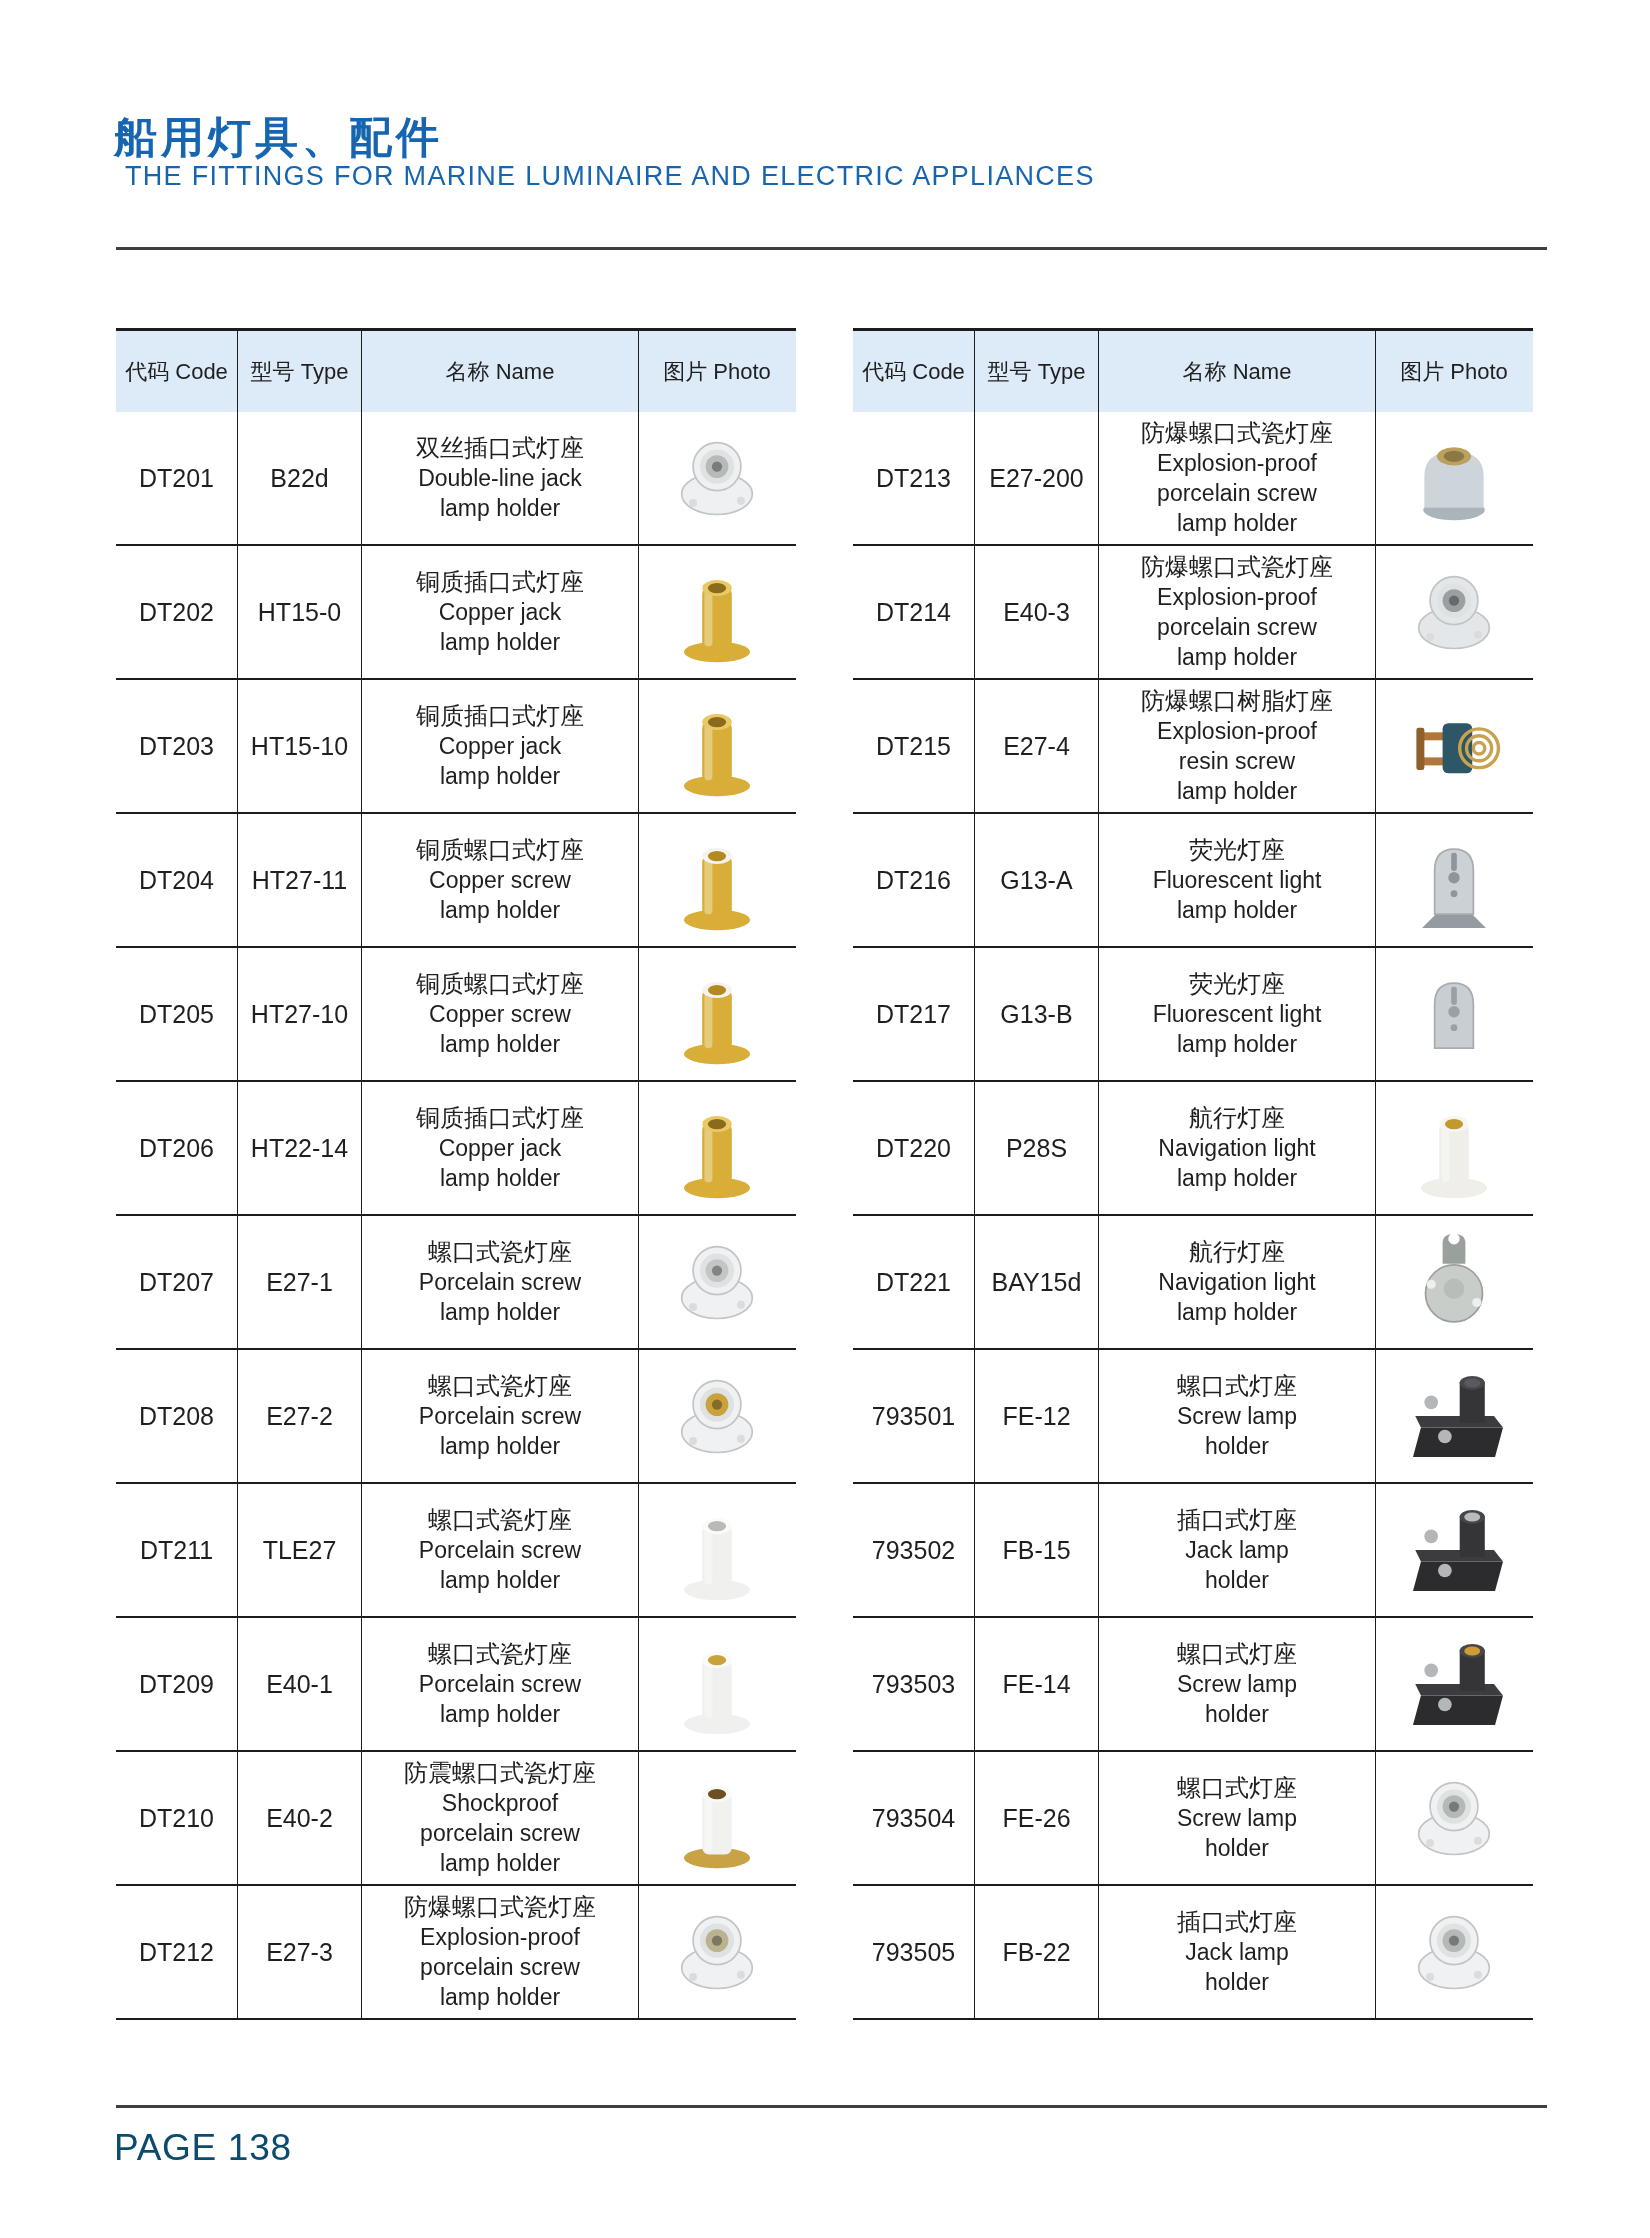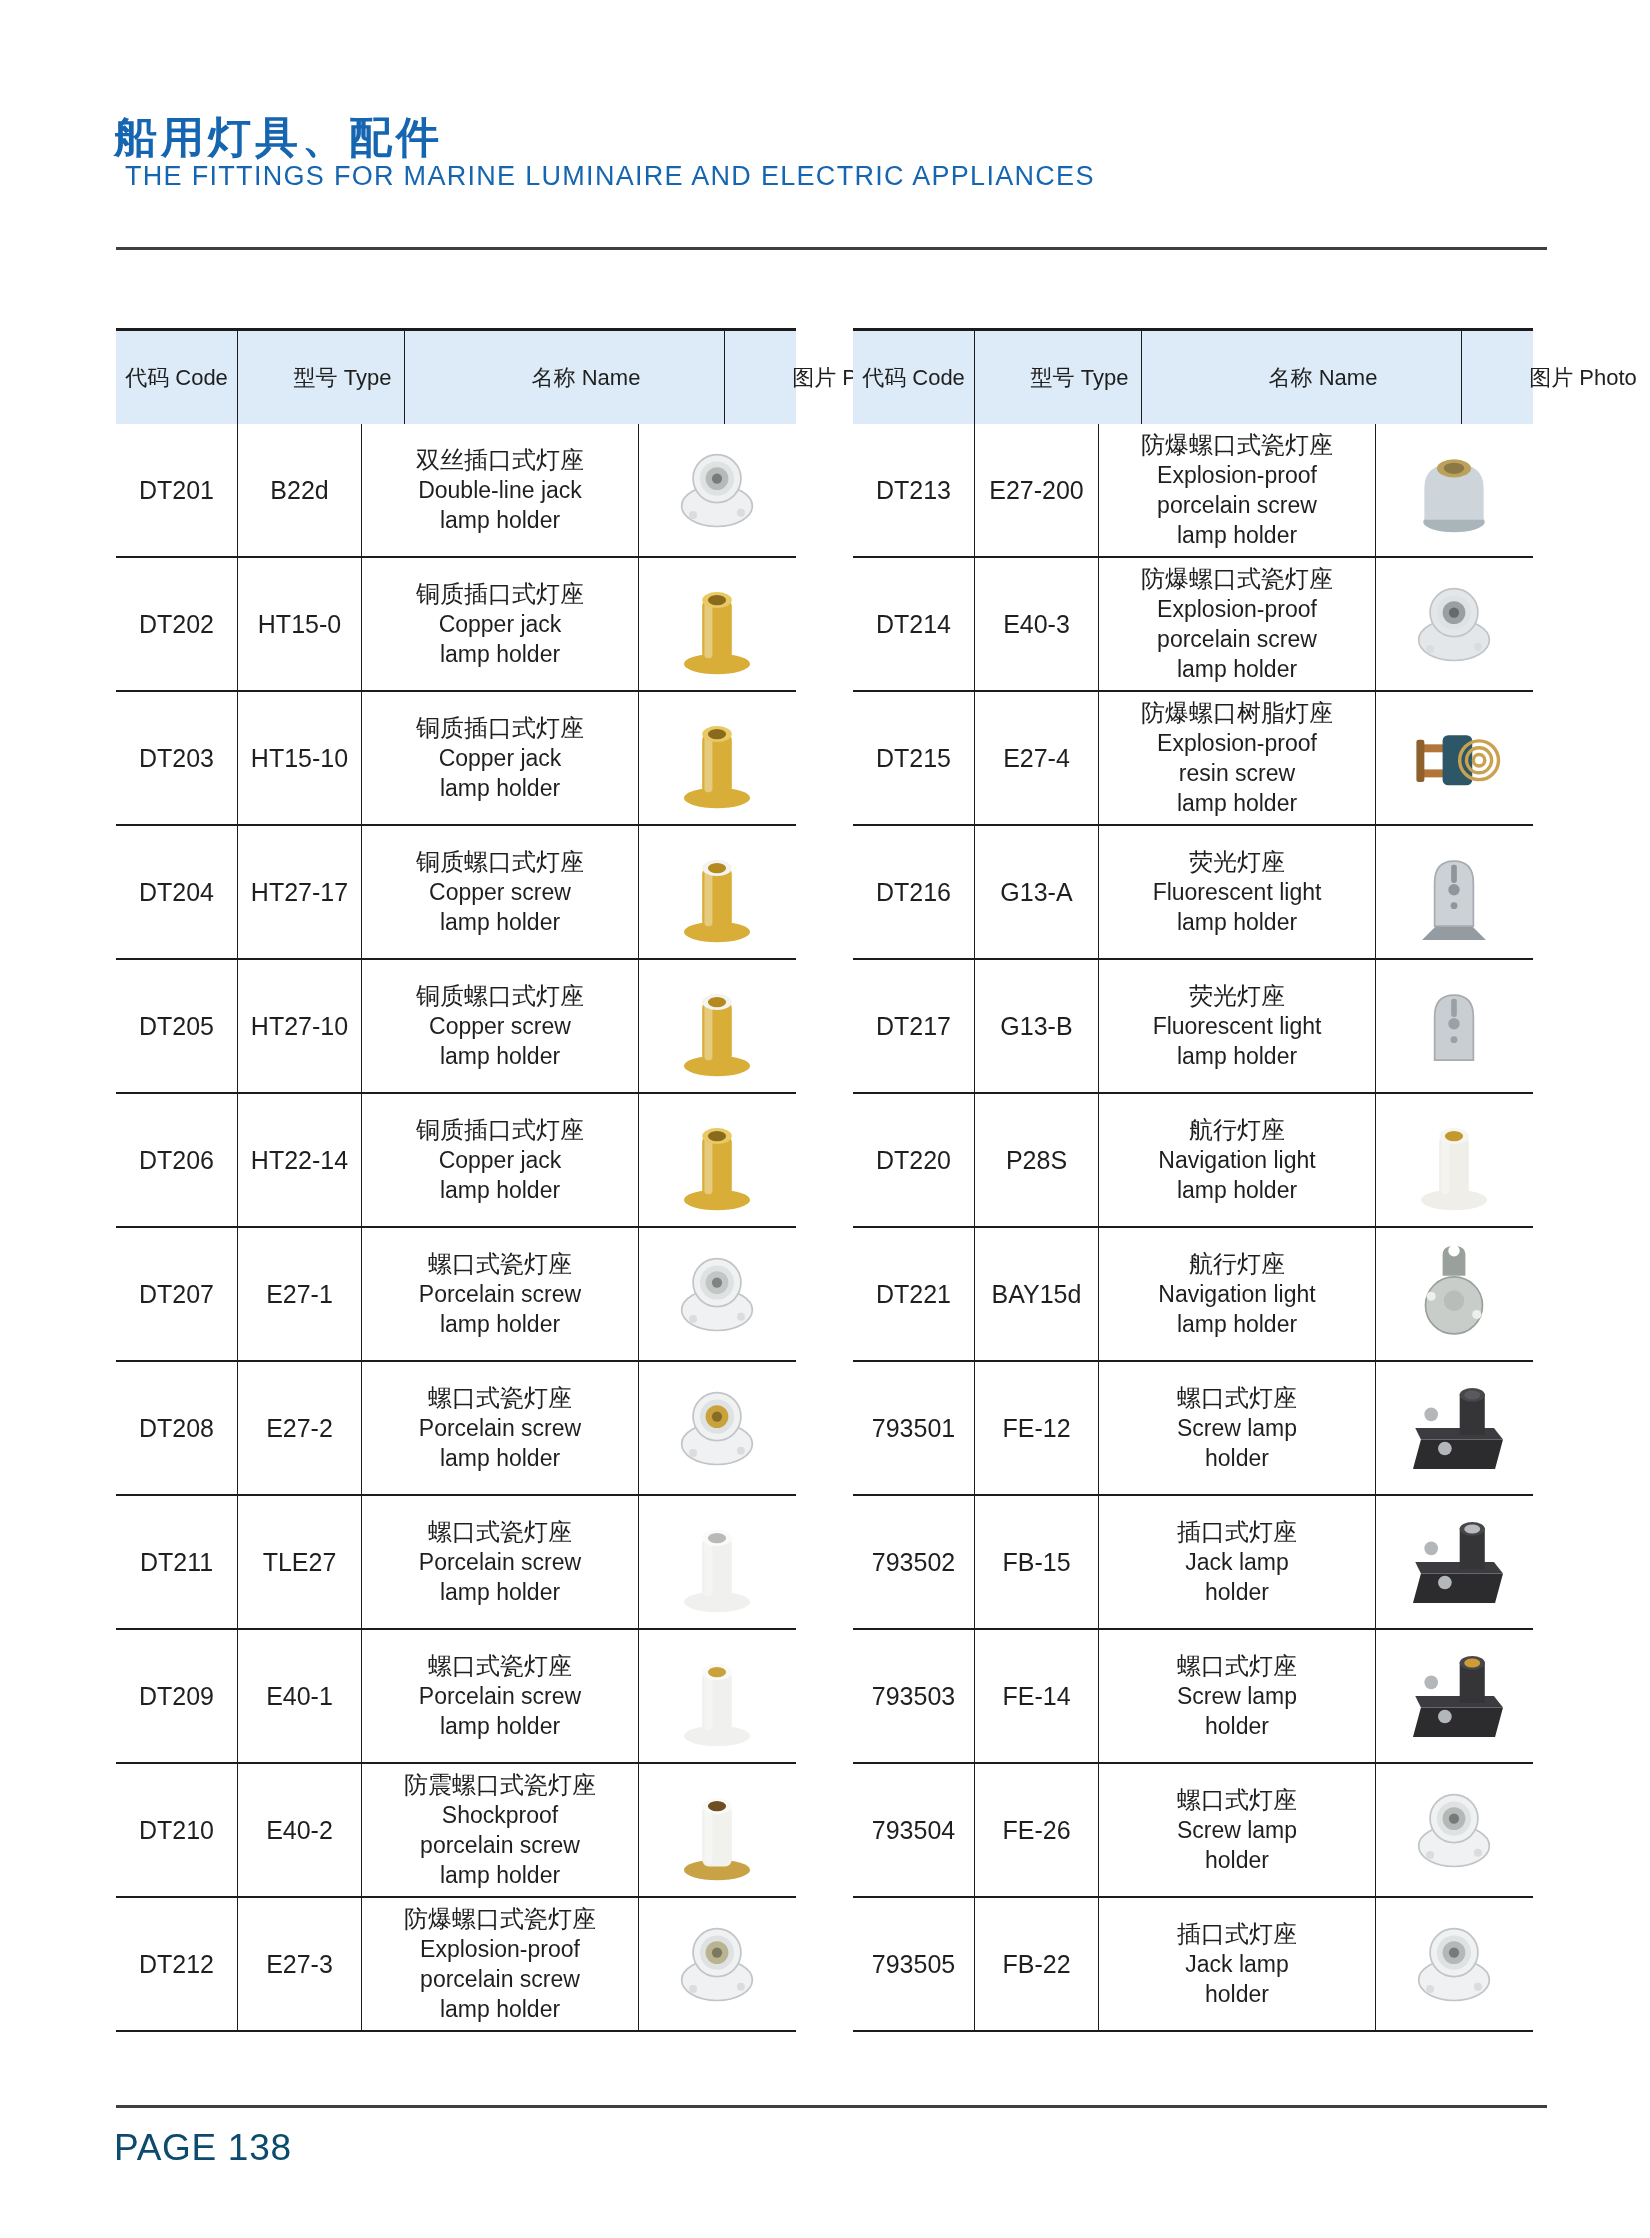--- a/index.html
+++ b/index.html
@@ -21,23 +21,22 @@
   }
   .rule-top {
     position:absolute; left:116px; top:247px; width:1431px; height:2.7px;
     background:#3f3f3f;
   }
   .ptable { position:absolute; top:328px; width:680px; }
   .ptable.left  { left:116px; }
   .ptable.right { left:853px; }
   .thead {
     display:grid; grid-template-columns:122px 124px 277px 156px;
-    height:96px; background:var(--header_bg);
+    height:84px; background:var(--header_bg);
     border-top:3.3px solid var(--table_line);
-    gap:43px;
   }
   .th {
     display:flex; align-items:center; justify-content:center;
     font-size:22px; color:#1f1f1f;
     border-right:1.3px solid var(--table_line);
   }
   .th:last-child { border-right:none; }
   .row {
     display:grid; grid-template-columns:122px 124px 277px 156px;
     height:134px; border-bottom:2.7px solid var(--table_line);
@@ -143,21 +142,21 @@
          <ellipse cx="50" cy="29" rx="8" ry="4.5" fill="#8a6a1d"></ellipse>
           </svg>
         </div>
   </div>
 
   <div class="row">
     <div class="cell c-code">
       <span>DT204</span>
     </div>
     <div class="cell c-type">
-      <span>HT27-17</span>
+      <span>HT27-11</span>
     </div>
     <div class="cell c-name">
       <div class="cn">铜质螺口式灯座</div>
     <div class="en">Copper screw</div>
           <div class="en">lamp holder</div>
         </div>
     <div class="cell c-photo">
           <svg viewBox="0 0 100 100" width="114" height="114">
             <ellipse cx="50" cy="85" rx="29" ry="9" fill="#d9ae38"></ellipse>
          <rect x="37" y="28" width="26" height="54" rx="6" fill="#d9ae38"></rect>

